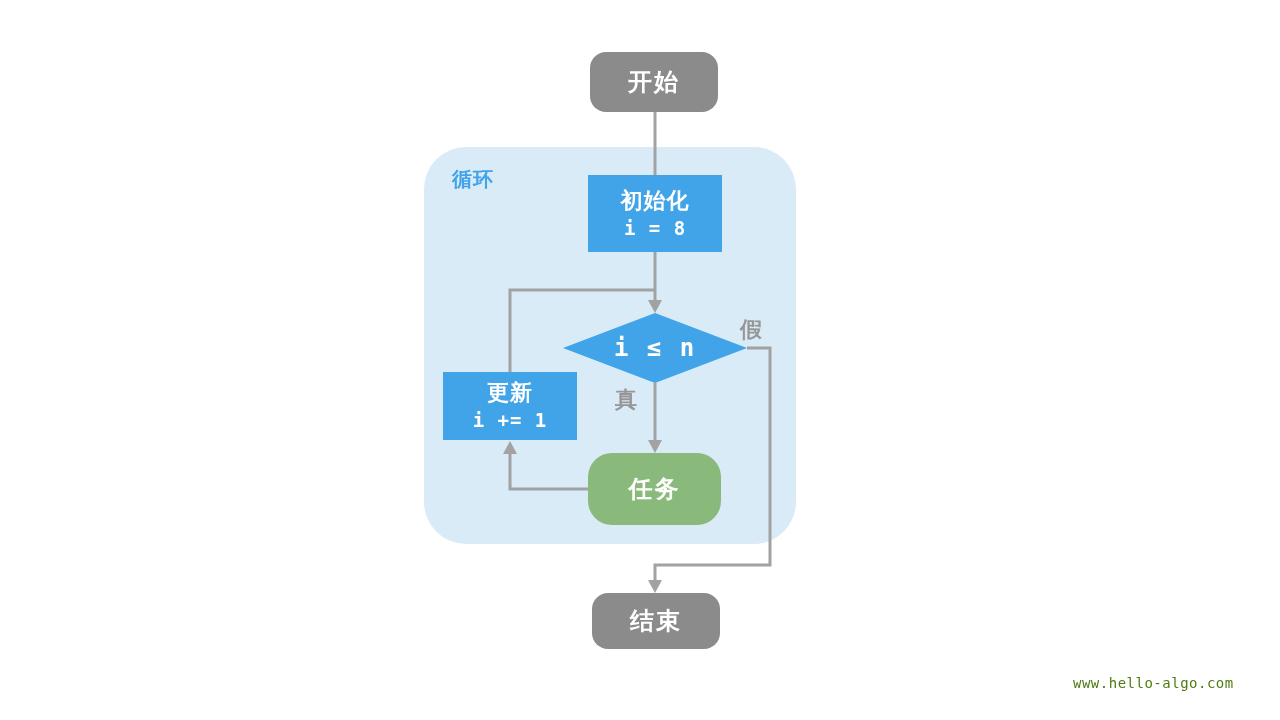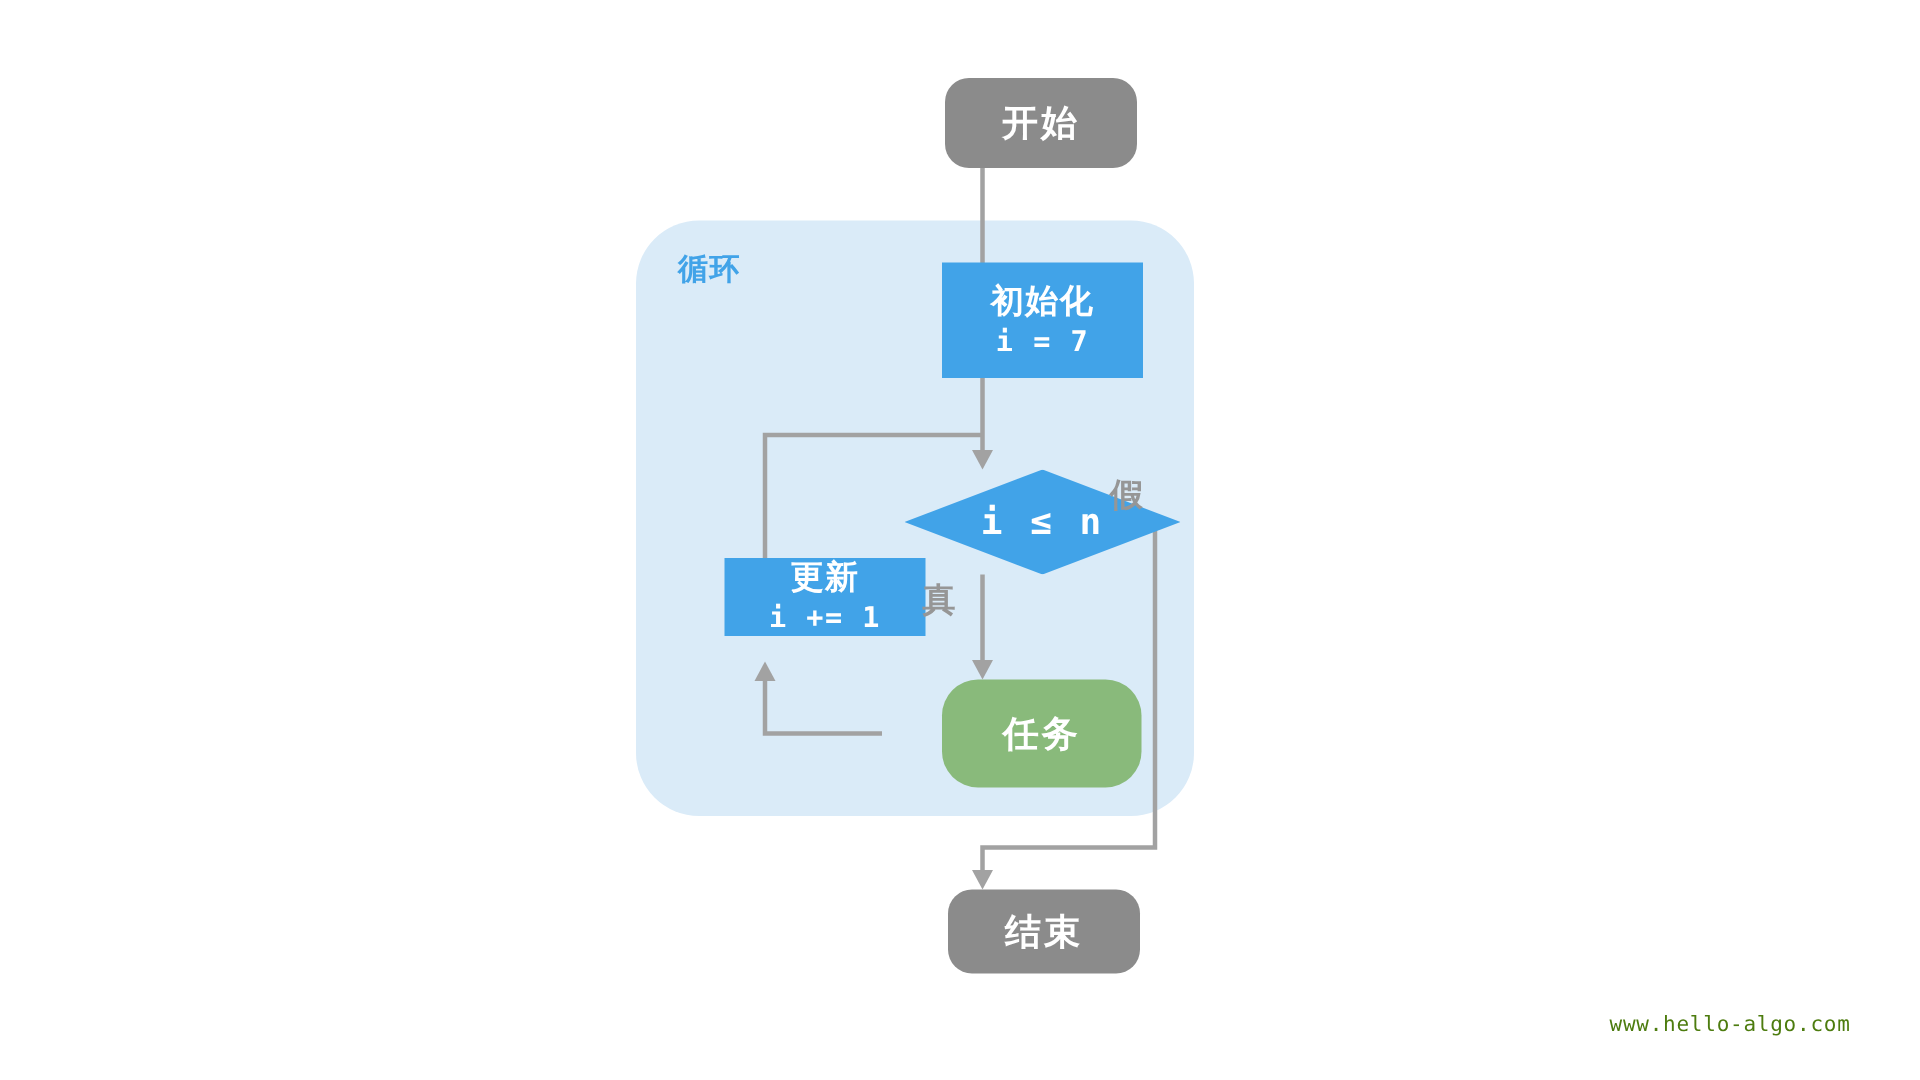--- a/index.html
+++ b/index.html
@@ -42,40 +42,39 @@
   }
   .node {
     position: absolute;
     display: flex;
     flex-direction: column;
     align-items: center;
     justify-content: center;
     color: #ffffff;
     z-index: 3;
     box-sizing: border-box;
-    margin-left: 40px;
   }
   .terminal {
     background: #8B8B8B;
     border-radius: 16px;
     font-size: 24px;
     font-weight: 600;
     letter-spacing: 2px;
   }
   .node-start { left: 590px; top: 52px;  width: 128px; height: 60px; }
   .node-end   { left: 592px; top: 593px; width: 128px; height: 56px; }
   .process-blue {
     background: #41A3E8;
     font-size: 22px;
     font-weight: 600;
     line-height: 1.35;
     letter-spacing: 1px;
   }
   .node-init   { left: 588px; top: 175px; width: 134px; height: 77px; }
-  .node-update { left: 443px; top: 372px; width: 134px; height: 52px; }
+  .node-update { left: 443px; top: 372px; width: 134px; height: 68px; }
   .code-line {
     font-family: "DejaVu Sans Mono", monospace;
     font-size: 19px;
     font-weight: bold;
     letter-spacing: 1px;
   }
   .node-diamond {
     left: 563px; top: 313px;
     width: 184px; height: 70px;
     background: #41A3E8;
@@ -137,21 +136,21 @@
       <polygon points="648,580 662,580 655,593"></polygon>
     </g>
   </svg>
 
   <div class="node terminal node-start">
     <span>开始</span>
   </div>
 
   <div class="node process-blue node-init">
     <span>初始化</span>
-    <span class="code-line">i = 7</span>
+    <span class="code-line">i = 8</span>
   </div>
 
   <div class="node node-diamond">
     <span>i ≤ n</span>
   </div>
 
   <div class="node process-blue node-update">
     <span>更新</span>
     <span class="code-line">i += 1</span>
   </div>

